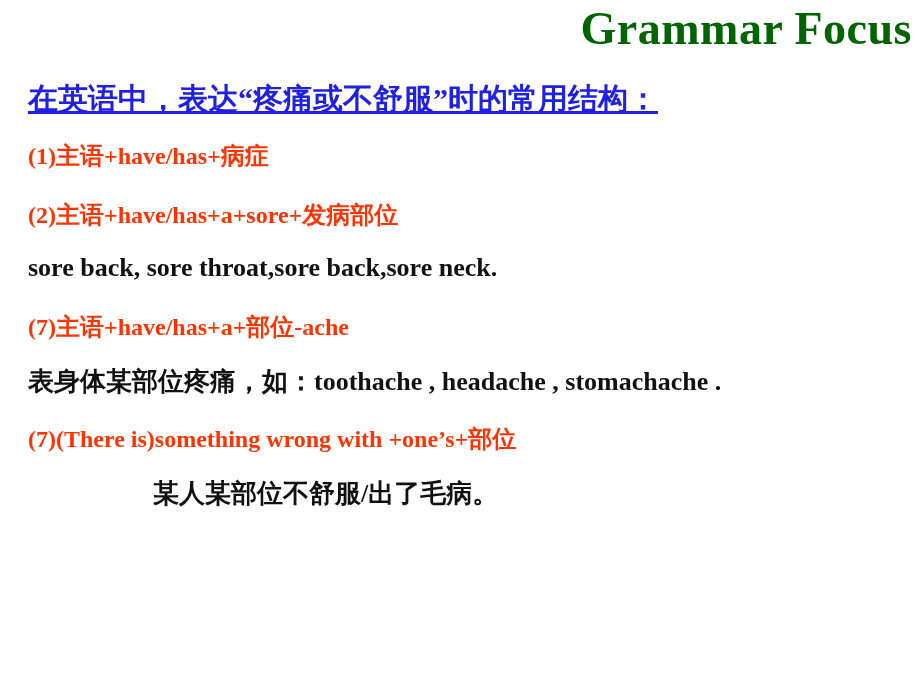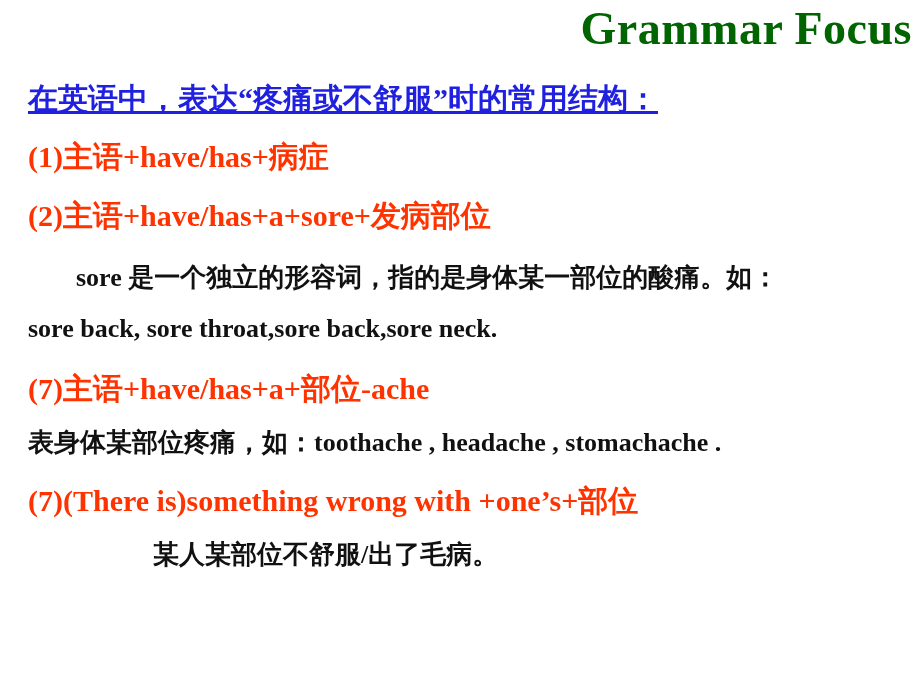--- a/index.html
+++ b/index.html
@@ -48,21 +48,21 @@
     font-weight: bold;
   }
   .line-blue {
     color: #2020e0;
     font-size: 30px;
     line-height: 58px;
     letter-spacing: 0px;
   }
   .line-orange {
     color: #ff3300;
-    font-size: 30px;
+    font-size: 24px;
     line-height: 57px;
   }
   .line-black {
     color: #111111;
     font-size: 26px;
     line-height: 55px;
   }
   .indent-1 { padding-left: 48px; }
   .indent-2 { padding-left: 60px; }
   .indent-center { padding-left: 125px; }
@@ -87,21 +87,20 @@
   <div class="slide-title">Grammar Focus</div>
 
   <div class="body-block">
 
     <div class="line line-blue l1">在英语中，表达“疼痛或不舒服”时的常用结构：</div>
 
     <div class="line line-orange l2">(1)主语+have/has+病症</div>
 
     <div class="line line-orange l3">(2)主语+have/has+a+sore+发病部位</div>
 
-    <div class="line line-black indent-1 l4">sore 是一个独立的形容词，指的是身体某一部位的酸痛。如：</div>
 
     <div class="line line-black l5">sore back, sore throat,sore back,sore neck.</div>
 
     <div class="line line-orange l6">(7)主语+have/has+a+部位-ache</div>
 
 
     <div class="line line-black l8">表身体某部位疼痛，如：toothache , headache , stomachache .</div>
 
     <div class="line line-orange l9">(7)(There is)something wrong with +one’s+部位</div>
 

